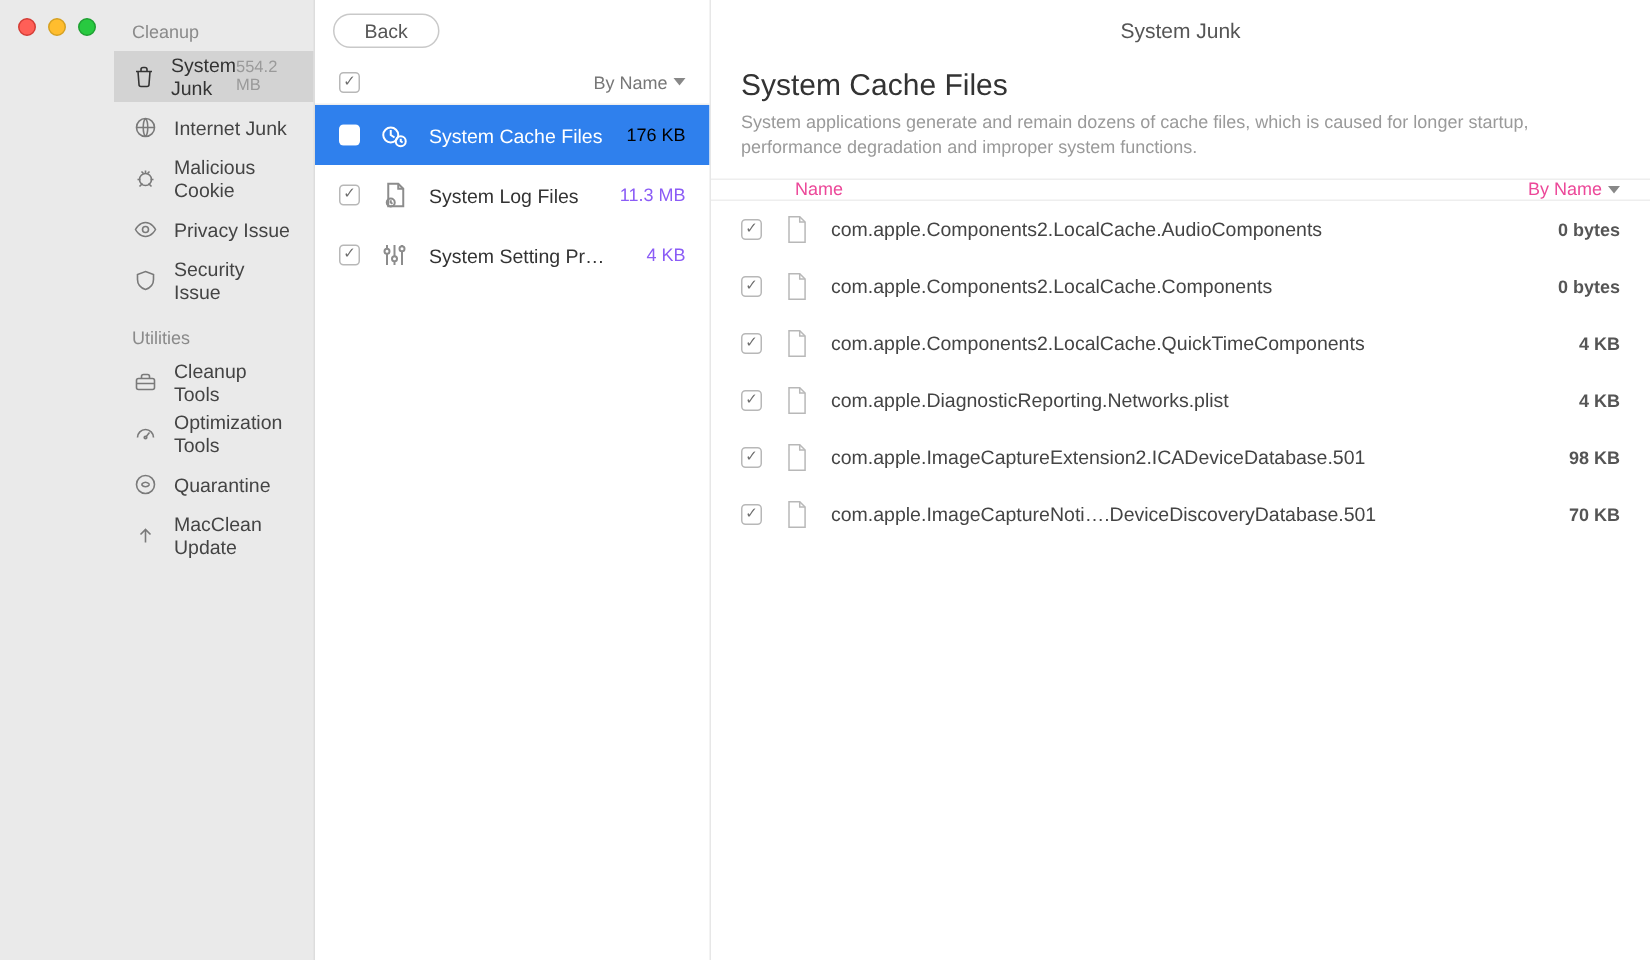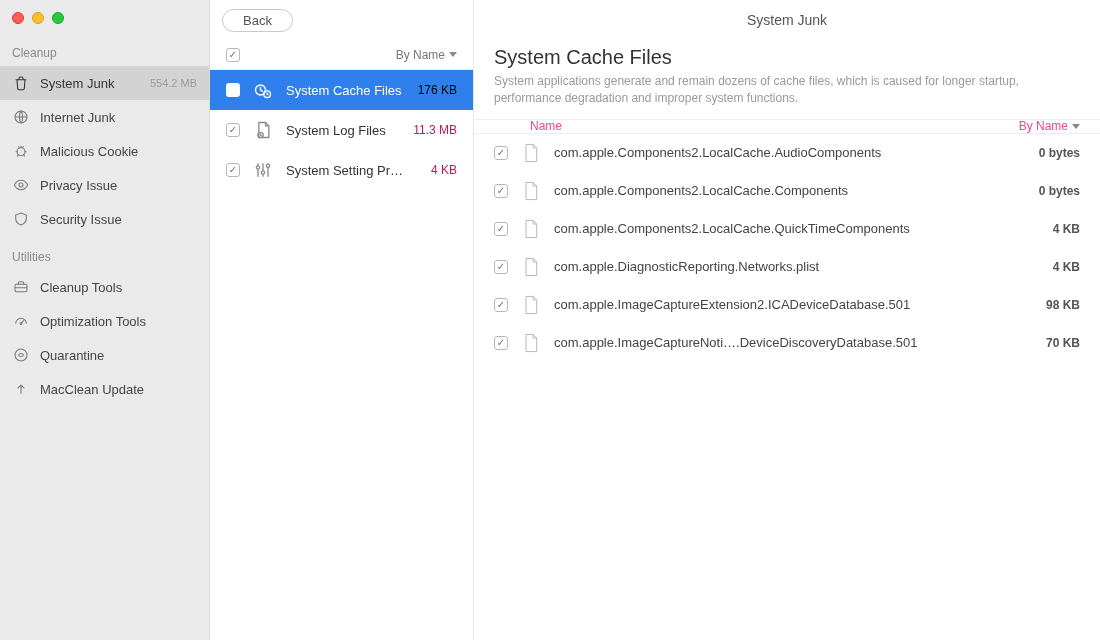--- a/index.html
+++ b/index.html
@@ -16,21 +16,21 @@
     display: flex;
     width: 100%;
     height: 100%;
   }
   
   .sidebar {
     width: 210px;
     background: #eaeaea;
     border-right: 1px solid #ddd;
     display: flex;
-    flex-direction: column;
+    flex-direction: row;
   }
   .traffic-lights {
     display: flex;
     gap: 8px;
     padding: 12px 12px 8px 12px;
   }
   .tl { width: 12px; height: 12px; border-radius: 50%; }
   .tl-red { background: #ff5f57; border: 0.5px solid #d43d36; }
   .tl-yellow { background: #ffbd2e; border: 0.5px solid #d6a122; }
   .tl-green { background: #28c940; border: 0.5px solid #1fa032; }
@@ -128,21 +128,21 @@
     height: 40px;
     padding: 0 16px;
     gap: 12px;
     cursor: pointer;
   }
   .cat-row .cat-icon {
     width: 22px; height: 22px; display: inline-flex;
     align-items: center; justify-content: center; color: #8c8c8c;
   }
   .cat-row .cat-name { flex: 1; font-size: 13px; overflow: hidden; text-overflow: ellipsis; white-space: nowrap; }
-  .cat-row .cat-size { font-size: 12px; color: #be185d; }
+  .cat-row .cat-size { font-size: 12px; color: #8b5cf6; }
   .cat-row.selected {
     background: #2f80ed;
     color: #fff;
   }
   .cat-row.selected .cat-size { color: #000000; }
   .cat-row.selected .cat-icon { color: #fff; }
   
   .detail {
     flex: 1;
     display: flex;

